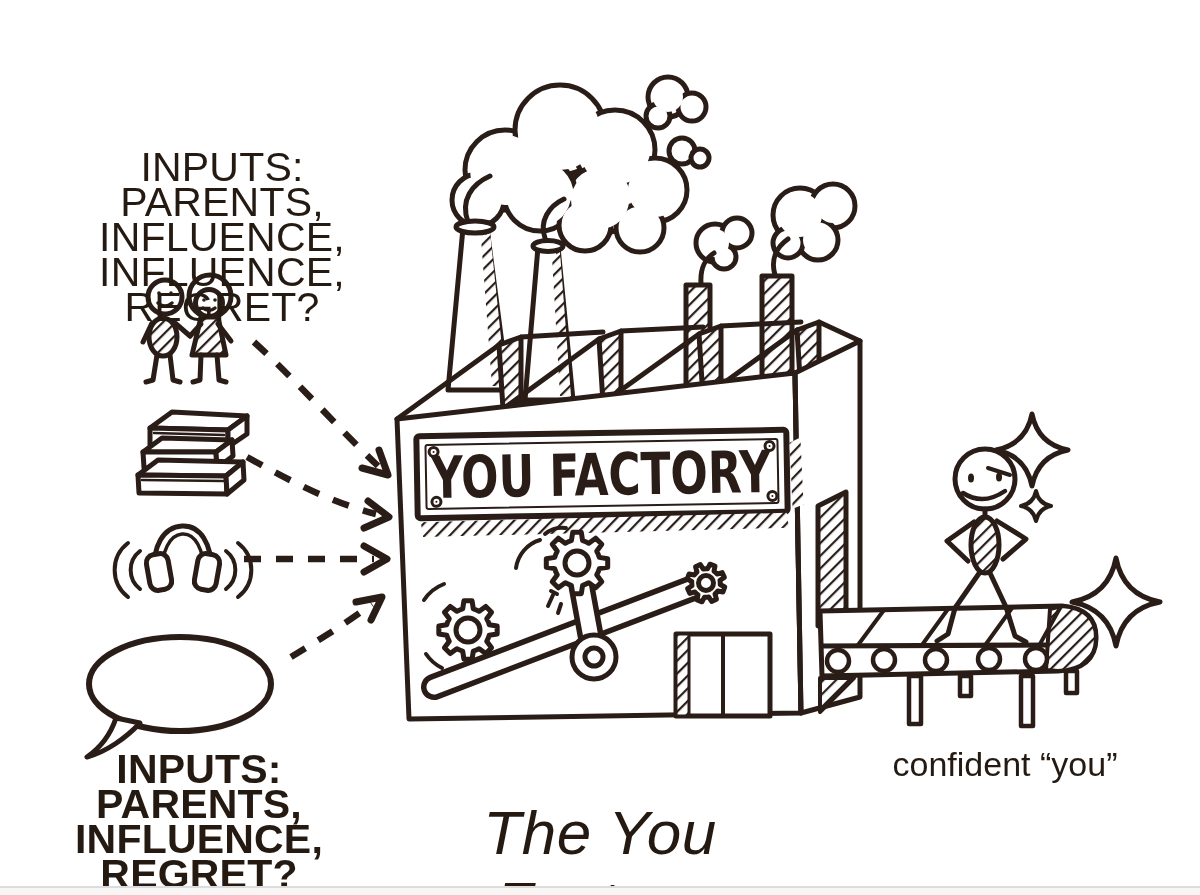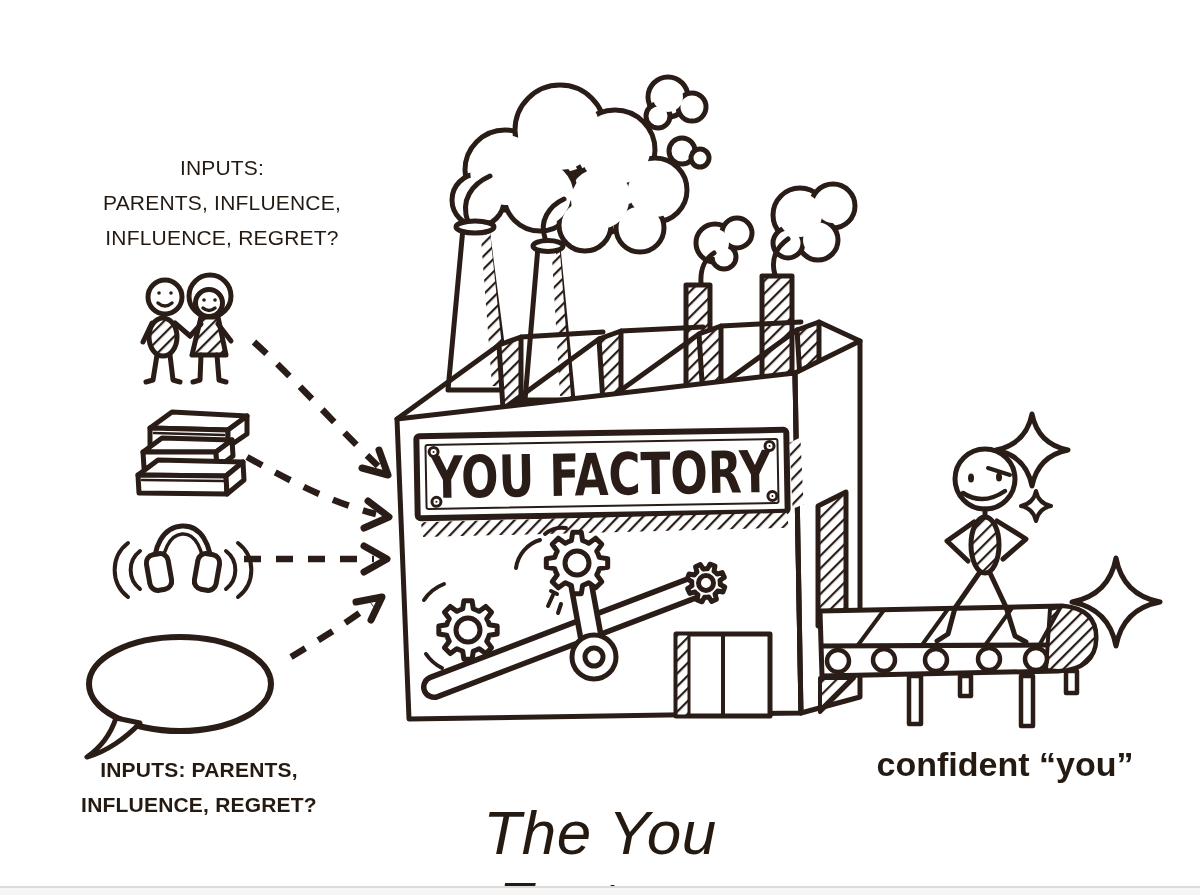--- a/index.html
+++ b/index.html
@@ -1,22 +1,22 @@
 <!DOCTYPE html>
 <html><head>
 <meta charset="utf-8">
 <style>
   html,body{margin:0;padding:0;background:#fff;}
   .canvas{position:relative;width:1200px;height:895px;background:#ffffff;overflow:hidden;
           font-family:"Liberation Sans",sans-serif;color:#241a12;}
   .canvas svg{position:absolute;left:0;top:0;}
   .txt{position:absolute;text-align:center;color:#241a12;}
-  .inputs{font-size:21px;line-height:35px;letter-spacing:.2px;}
+  .inputs{font-size:41px;line-height:35px;letter-spacing:.2px;}
   .bubble-txt{font-size:28px;line-height:31px;}
-  .confident{font-size:34px;font-weight:bold;}
+  .confident{font-size:34px;}
   .caption{font-size:62px;font-style:italic;letter-spacing:.5px;}
   .bottom-strip{position:absolute;left:0;bottom:0;width:100%;height:7px;background:#f7f6f4;border-top:2px solid #dcdcdc;}
 </style>
 </head>
 <body>
 
 <div class="canvas">
 
 <svg width="1200" height="895" viewBox="0 0 1200 895">
   <defs>

